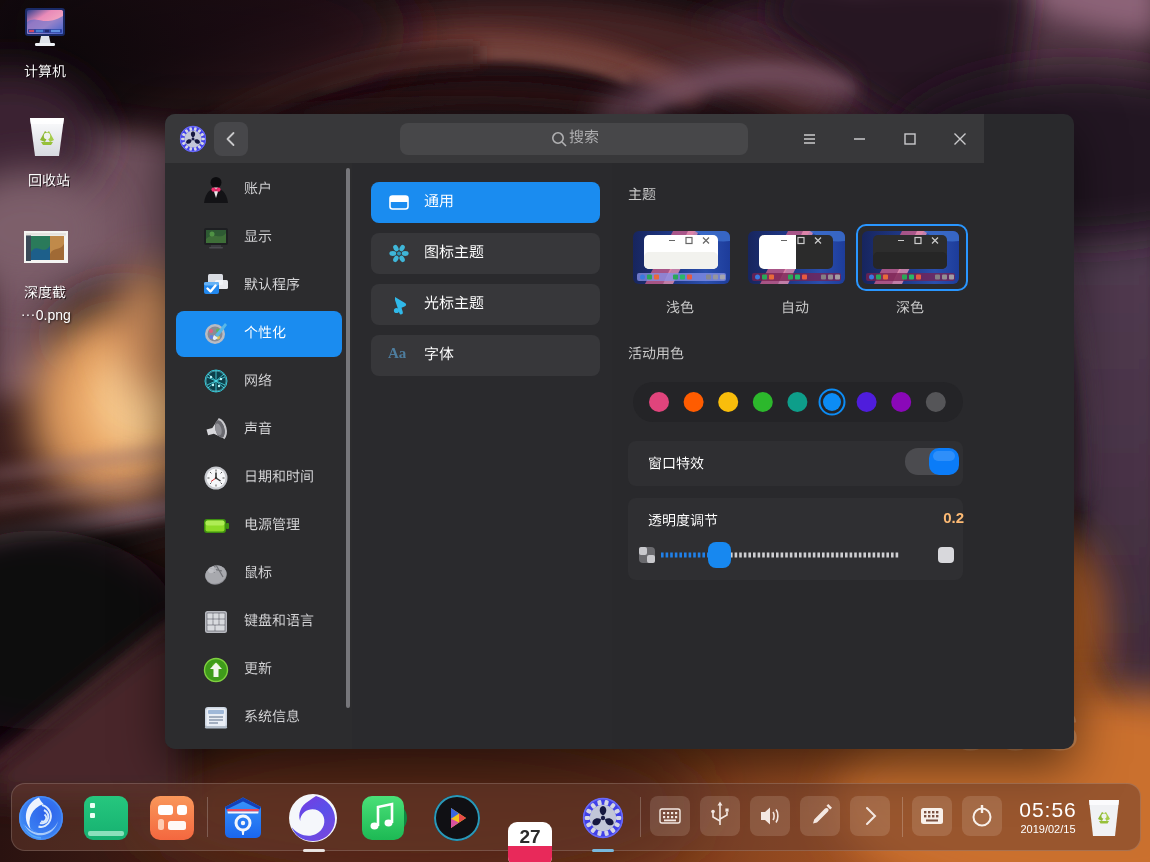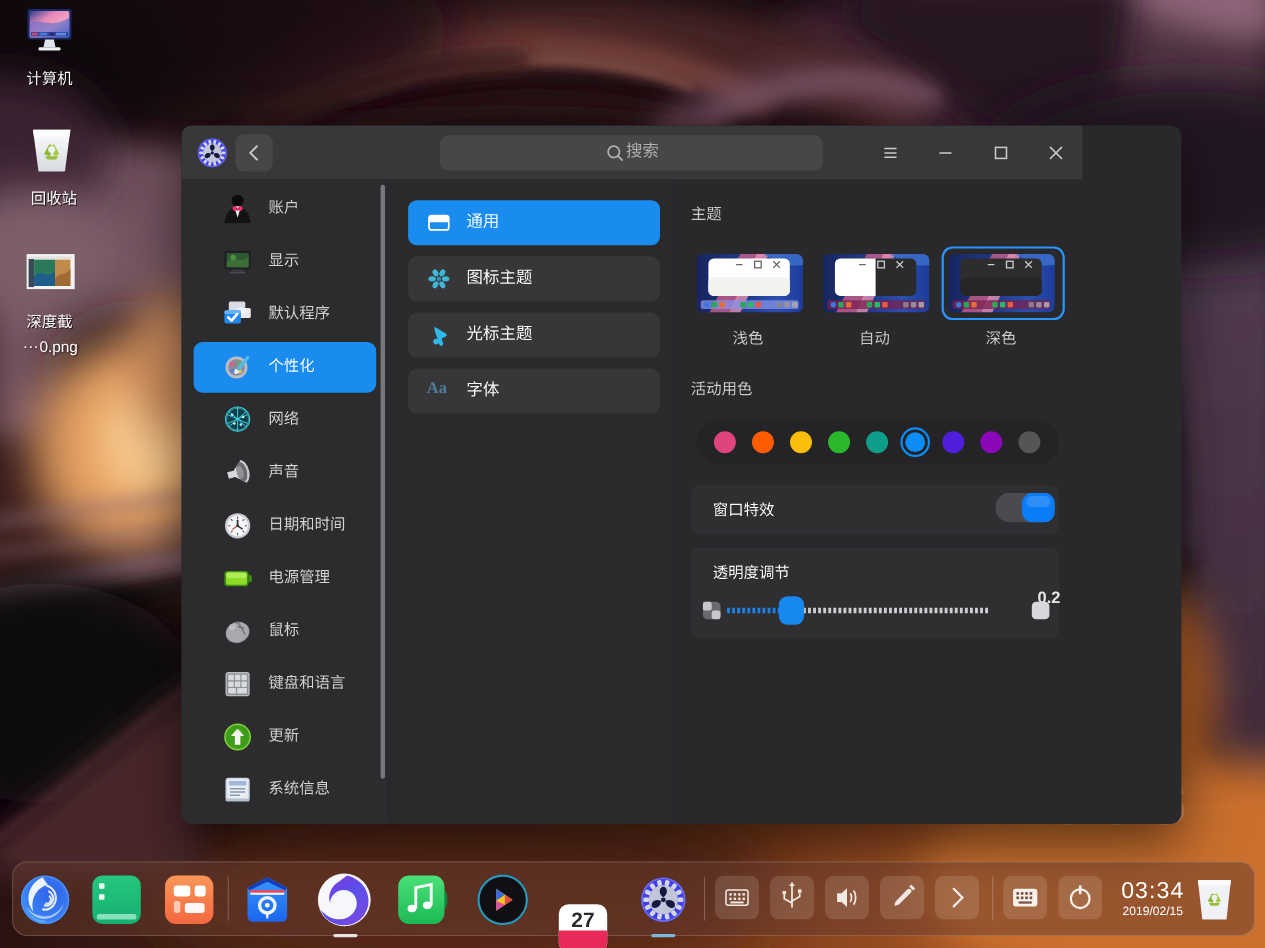--- a/index.html
+++ b/index.html
@@ -804,21 +804,21 @@
 <rect width="54" height="27" rx="13" fill="#4b4b4f"></rect>
 <rect x="24" y="0" width="30" height="27" rx="10" fill="#0b7cf8"></rect>
 <rect x="28" y="3" width="22" height="10" rx="5" fill="#3f97fa" opacity="0.7"></rect>
 </svg>
     <div style="position:absolute;left:463px;top:384px;width:335px;height:82px;border-radius:8px;background:#2f2f32"></div>
     <div style="position:absolute;left:483px;top:399px;width:72px;height:17px"><svg width="72" height="17" viewBox="0 0 72 17" style="overflow:visible">
         <g transform="translate(0,12.32)" fill="#ffffff">
           <path d="M0.9 -10.7C1.7 -10.0 2.6 -9.0 3.0 -8.4L3.9 -9.0C3.4 -9.7 2.5 -10.6 1.7 -11.3ZM12.0 -11.5C10.3 -11.2 7.3 -10.9 4.7 -10.8C4.8 -10.6 4.9 -10.3 5.0 -10.1C6.0 -10.1 7.2 -10.2 8.3 -10.2V-9.2H4.4V-8.3H7.7C6.7 -7.4 5.3 -6.5 4.0 -6.0C4.2 -5.9 4.5 -5.5 4.6 -5.3C5.9 -5.8 7.3 -6.8 8.3 -7.9V-6.0H9.3V-7.9C10.2 -6.8 11.6 -5.8 12.9 -5.3C13.1 -5.6 13.4 -5.9 13.6 -6.1C12.2 -6.5 10.8 -7.4 9.9 -8.3H13.3V-9.2H9.3V-10.3C10.6 -10.5 11.7 -10.6 12.6 -10.8ZM5.5 -5.6V-4.8H7.1C6.9 -3.3 6.2 -2.2 4.3 -1.6C4.5 -1.4 4.8 -1.1 4.9 -0.8C7.1 -1.6 7.8 -2.9 8.1 -4.8H9.8C9.7 -4.4 9.6 -3.9 9.4 -3.6H11.8C11.7 -2.5 11.6 -2.1 11.4 -1.9C11.3 -1.8 11.2 -1.8 10.9 -1.8C10.7 -1.8 10.0 -1.8 9.4 -1.8C9.5 -1.6 9.6 -1.3 9.6 -1.0C10.3 -1.0 11.0 -1.0 11.3 -1.0C11.7 -1.0 12.0 -1.1 12.2 -1.3C12.5 -1.6 12.7 -2.3 12.8 -4.0C12.8 -4.1 12.9 -4.4 12.9 -4.4H10.6L10.9 -5.6ZM3.5 -6.4H0.8V-5.4H2.5V-1.2C1.9 -0.9 1.3 -0.4 0.6 0.2L1.3 1.1C2.1 0.3 2.9 -0.5 3.4 -0.5C3.7 -0.5 4.1 -0.1 4.7 0.3C5.6 0.8 6.8 1.0 8.4 1.0C9.8 1.0 12.1 0.9 13.2 0.8C13.2 0.5 13.4 -0.0 13.5 -0.3C12.1 -0.1 10.0 -0.0 8.4 -0.0C6.9 -0.0 5.8 -0.1 4.9 -0.6C4.2 -1.0 3.9 -1.4 3.5 -1.4Z M18.7 -6.3V-3.5H16.1V-6.3ZM18.7 -7.3H16.1V-9.9H18.7ZM15.1 -10.9V-1.2H16.1V-2.5H19.7V-10.9ZM26.0 -10.2V-7.8H22.0V-10.2ZM21.0 -11.2V-6.2C21.0 -4.0 20.8 -1.3 18.4 0.5C18.6 0.6 19.0 1.0 19.2 1.2C20.8 -0.0 21.5 -1.7 21.8 -3.4H26.0V-0.3C26.0 -0.0 25.9 0.1 25.6 0.1C25.4 0.1 24.5 0.1 23.6 0.1C23.7 0.4 23.9 0.8 24.0 1.1C25.2 1.1 25.9 1.1 26.4 0.9C26.8 0.7 27.0 0.4 27.0 -0.3V-11.2ZM26.0 -6.8V-4.3H22.0C22.0 -5.0 22.0 -5.6 22.0 -6.2V-6.8Z M33.4 -9.0V-7.8H31.1V-6.9H33.4V-4.6H38.9V-6.9H41.1V-7.8H38.9V-9.0H37.8V-7.8H34.4V-9.0ZM37.8 -6.9V-5.4H34.4V-6.9ZM38.6 -2.8C38.0 -2.1 37.1 -1.5 36.1 -1.1C35.1 -1.6 34.3 -2.1 33.7 -2.8ZM31.3 -3.7V-2.8H33.2L32.7 -2.6C33.3 -1.9 34.0 -1.2 35.0 -0.7C33.6 -0.2 32.2 0.0 30.7 0.1C30.8 0.4 31.0 0.8 31.1 1.0C32.9 0.8 34.6 0.5 36.1 -0.1C37.5 0.5 39.1 0.9 40.9 1.1C41.0 0.9 41.2 0.4 41.5 0.2C39.9 0.1 38.5 -0.2 37.2 -0.6C38.5 -1.3 39.5 -2.2 40.1 -3.4L39.5 -3.8L39.3 -3.7ZM34.6 -11.6C34.8 -11.2 35.0 -10.8 35.2 -10.4H29.8V-6.6C29.8 -4.5 29.7 -1.5 28.5 0.6C28.8 0.7 29.2 1.0 29.5 1.1C30.6 -1.1 30.8 -4.3 30.8 -6.6V-9.4H41.3V-10.4H36.4C36.2 -10.8 35.9 -11.4 35.7 -11.8Z M43.5 -10.8C44.2 -10.2 45.2 -9.2 45.6 -8.6L46.3 -9.4C45.9 -9.9 44.9 -10.8 44.2 -11.5ZM42.6 -7.4V-6.4H44.6V-1.5C44.6 -0.8 44.1 -0.2 43.8 0.0C44.0 0.2 44.3 0.5 44.5 0.7C44.6 0.5 45.0 0.2 46.8 -1.3C46.6 -0.6 46.4 0.0 46.0 0.5C46.2 0.7 46.6 1.0 46.7 1.1C48.1 -0.8 48.3 -3.8 48.3 -5.9V-10.2H54.0V-0.2C54.0 0.1 53.9 0.1 53.7 0.1C53.5 0.1 52.9 0.1 52.1 0.1C52.3 0.4 52.4 0.8 52.5 1.1C53.5 1.1 54.1 1.1 54.4 0.9C54.8 0.7 54.9 0.4 54.9 -0.1V-11.1H47.4V-5.9C47.4 -4.6 47.3 -3.0 46.9 -1.6C46.8 -1.8 46.7 -2.1 46.6 -2.3L45.6 -1.5V-7.4ZM50.7 -9.8V-8.6H49.2V-7.8H50.7V-6.4H48.9V-5.6H53.5V-6.4H51.5V-7.8H53.1V-8.6H51.5V-9.8ZM49.2 -4.4V-0.5H50.0V-1.1H52.9V-4.4ZM50.0 -3.6H52.1V-1.9H50.0Z M57.4 -6.8V-5.8H61.0V1.1H62.1V-5.8H66.8V-2.2C66.8 -1.9 66.7 -1.9 66.5 -1.9C66.2 -1.9 65.2 -1.9 64.2 -1.9C64.3 -1.6 64.5 -1.1 64.5 -0.8C65.9 -0.8 66.7 -0.8 67.2 -1.0C67.7 -1.1 67.9 -1.5 67.9 -2.1V-6.8ZM64.9 -11.8V-10.2H61.1V-11.8H60.0V-10.2H56.8V-9.2H60.0V-7.6H61.1V-9.2H64.9V-7.6H66.0V-9.2H69.2V-10.2H66.0V-11.8Z"></path>
         </g>
       </svg></div>
-    <div style="position:absolute;left:769px;top:421px;font:bold 15px 'Liberation Sans',sans-serif;color:#e5e5e5;width:30px;text-align:right">0.2</div>
+    <div style="position:absolute;left:769px;top:395px;font:bold 15px 'Liberation Sans',sans-serif;color:#fdba74;width:30px;text-align:right">0.2</div>
     <svg width="330" height="30" viewBox="0 0 330 30" style="position:absolute;left:468px;top:426px">
       <g>
         <rect x="6" y="7" width="16" height="16" rx="4" fill="#6a6a6e"></rect>
 <path d="M6 15 L22 15 M14 7 L14 23" stroke="#444" stroke-width="0"></path>
 <rect x="6" y="7" width="8" height="8" rx="2" fill="#c8c8cc"></rect>
         <rect x="14" y="15" width="8" height="8" rx="2" fill="#c8c8cc"></rect>
       </g>
       <rect x="28.0" y="12.5" width="2.6" height="5" fill="#2080e8"></rect>
       <rect x="32.6" y="12.5" width="2.6" height="5" fill="#2080e8"></rect>
       <rect x="37.2" y="12.5" width="2.6" height="5" fill="#2080e8"></rect>
@@ -1064,21 +1064,21 @@
       <rect x="24" y="19" width="2.4" height="2.4"></rect>
       <rect x="14" y="23.5" width="12" height="2"></rect>
     </g>
   </svg>
 <svg width="40" height="40" viewBox="0 0 40 40" style="position:absolute;left:962px;top:796px">
 <rect width="40" height="40" rx="8" fill="rgba(255,240,230,0.14)"></rect>
     <circle cx="20" cy="21" r="8.5" fill="none" stroke="#f8f0ea" stroke-width="2"></circle>
     <line x1="20" y1="9" x2="20" y2="17" stroke="#f8f0ea" stroke-width="2.4"></line>
   </svg>
 <div style="position:absolute;left:1010px;top:798px;width:76px;text-align:center;font-family:'Liberation Sans',sans-serif;color:#fff">
-    <div style="font-size:21px;font-weight:400;letter-spacing:1px">03:34</div>
+    <div style="font-size:21px;font-weight:400;letter-spacing:1px">05:56</div>
     <div style="font-size:11px;margin-top:1px">2019/02/15</div>
   </div>
 <svg width="40" height="42" viewBox="0 0 40 42" style="position:absolute;left:1084px;top:798px">
 <path d="M5 2 L35 2 L31 38 L9 38 Z" fill="#f0f1f4"></path>
 <path d="M5 2 L35 2 L34.4 7 L5.6 7 Z" fill="#fbfbfd"></path>
 <g transform="translate(20,18)">
       <path d="M-6 3 L-2 -4 L1.5 -2 L-2 5 Z" fill="#8db832"></path>
 <path d="M6 3 L2 -4 L-1.5 -2 L2.5 5 Z" fill="#a5cc48"></path>
 <path d="M-5 5 L5 5 L3.5 7.5 L-3.5 7.5 Z" fill="#97c03a"></path>
 <circle cx="0" cy="0" r="2.6" fill="#eef2ee"></circle>

